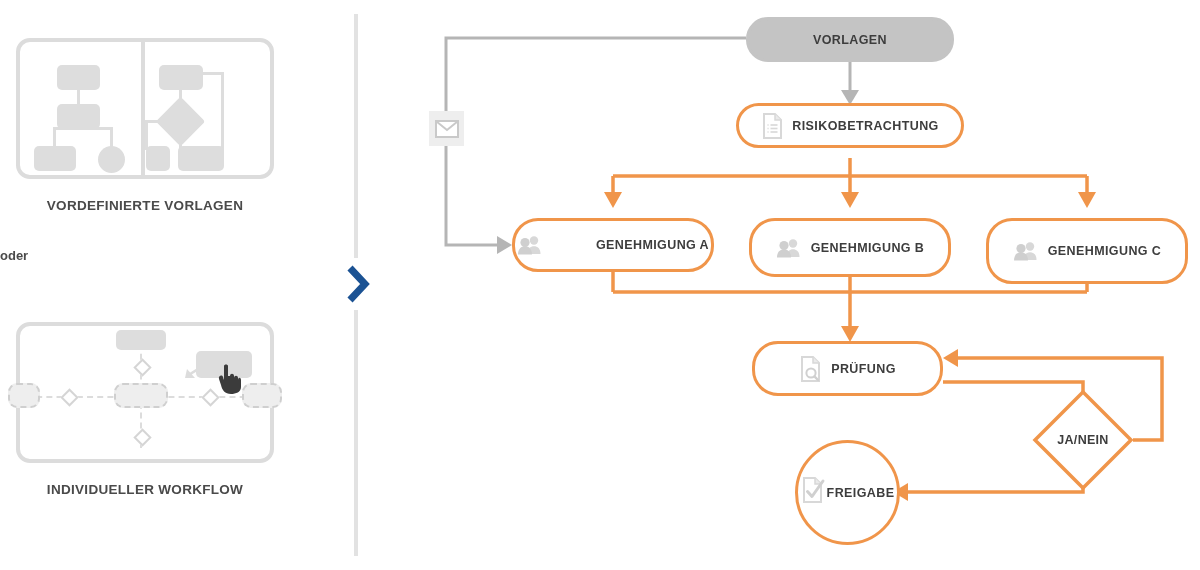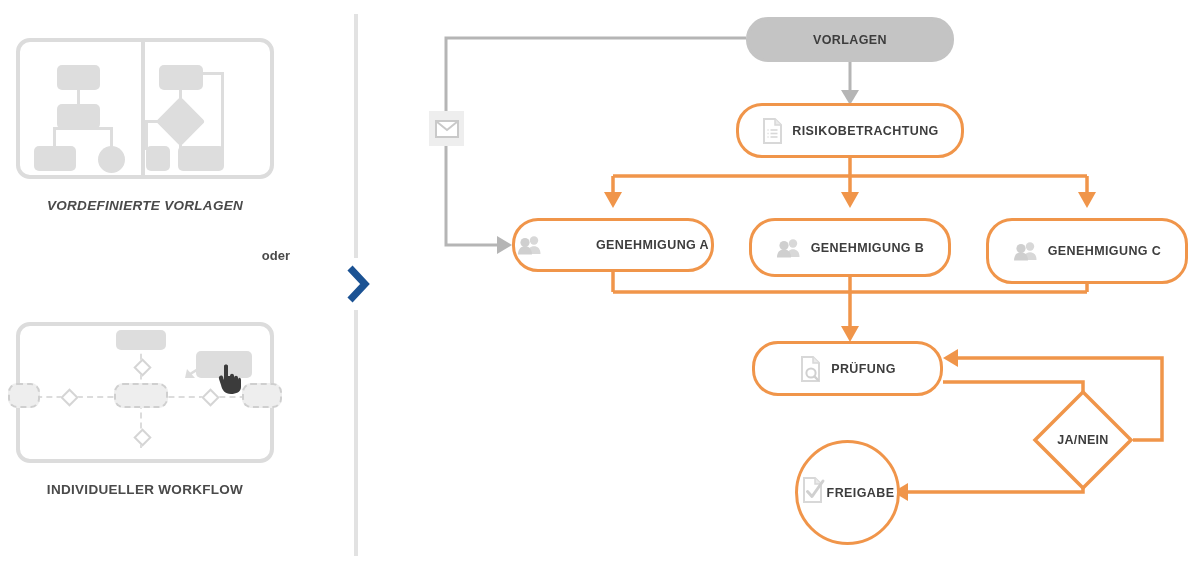--- a/index.html
+++ b/index.html
@@ -56,28 +56,28 @@
   }
   .illus-caption {
     position: absolute;
     width: 290px;
     text-align: center;
     font-size: 13.5px;
     font-weight: bold;
     letter-spacing: 0.3px;
     color: #4a4a4a;
   }
-  #caption-templates { left: 0; top: 198px; font-style: italic; }
+  #caption-templates { left: 0; top: 198px; }
   #caption-workflow  { left: 0; top: 482px; }
   #or-label {
     position: absolute;
     left: 0;
     top: 248px;
     width: 290px;
-    text-align: right;
+    text-align: left;
     font-size: 13px;
     font-weight: bold;
     color: #4a4a4a;
   }
 
   
   .sh { position: absolute; background: #dddddd; }
   .sh-rect { border-radius: 5px; }
   .sh-circle { border-radius: 50%; }
   .sh-line { background: #dddddd; }
@@ -336,21 +336,21 @@
     <svg width="24" height="18" viewBox="0 0 24 18">
       <rect x="1" y="1" width="22" height="16" fill="#ffffff" stroke="#c9c9c9" stroke-width="2"></rect>
       <path d="M 1.5 1.5 L 12 10 L 22.5 1.5" fill="none" stroke="#c9c9c9" stroke-width="2"></path>
     </svg>
   </div>
 
   <div class="node node-grey" style="left:746px; top:17px; width:208px; height:45px;">
     <span>VORLAGEN</span>
   </div>
 
-  <div class="node node-orange" style="left:736px; top:103px; width:228px; height:55px;">
+  <div class="node node-orange" style="left:736px; top:103px; width:228px; height:45px;">
     <span class="node-icon">
       <svg width="22" height="26" viewBox="0 0 22 26">
         <path d="M 3 1 L 14 1 L 20 7 L 20 25 L 3 25 Z" fill="#ffffff" stroke="#d8d8d8" stroke-width="2"></path>
         <path d="M 14 1 L 14 7 L 20 7" fill="#eaeaea" stroke="#d8d8d8" stroke-width="1.5"></path>
         <g stroke="#d8d8d8" stroke-width="1.6">
           <path d="M 6.5 12 L 7.6 12"></path>
             <path d="M 9.5 12 L 16.5 12"></path>
           <path d="M 6.5 15.5 L 7.6 15.5"></path>
             <path d="M 9.5 15.5 L 16.5 15.5"></path>
           <path d="M 6.5 19 L 7.6 19"></path>

